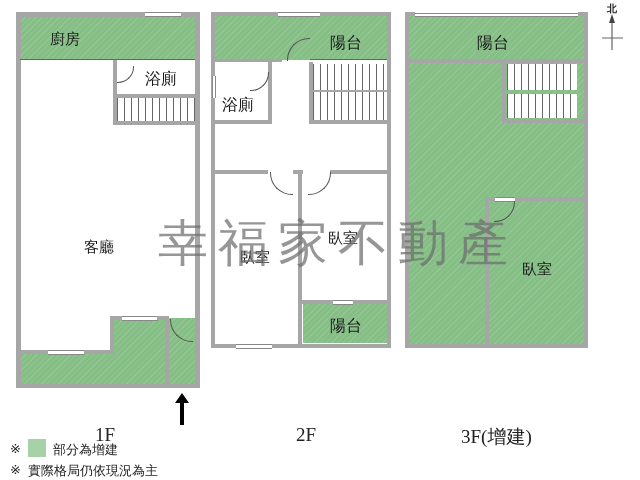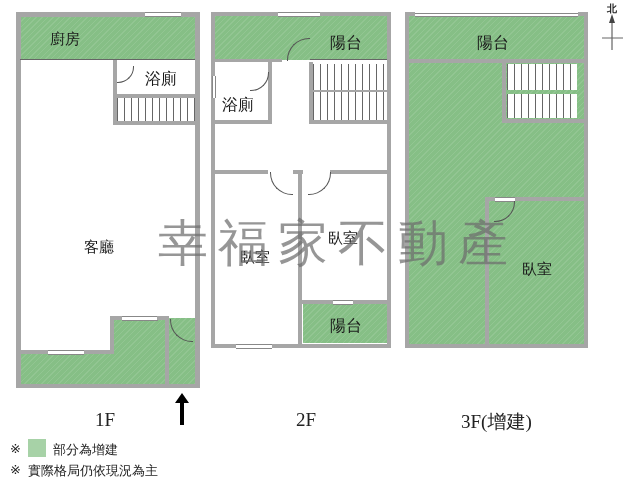--- a/index.html
+++ b/index.html
@@ -2,21 +2,21 @@
 <html><head>
 <meta charset="utf-8">
 <style>
   html, body { margin:0; padding:0; background:#ffffff; }
   body { width:640px; height:480px; position:relative; overflow:hidden; font-family:"DejaVu Sans", sans-serif; }
   .abs { position:absolute; }
   .wall { position:absolute; background:#a6a6a6; }
   .green { position:absolute; background:#86bf86;
     background-image: repeating-linear-gradient(135deg, rgba(255,255,255,0.10) 0 1px, rgba(0,0,0,0) 1px 4px); }
   .room-label { position:absolute; font-size:15px; color:#1a1a1a; white-space:nowrap; }
-  .floor-label { position:absolute; font-family:"Liberation Serif", serif; font-size:19px; color:#222; white-space:nowrap; }
+  .floor-label { position:absolute; font-family:"Liberation Serif", serif; font-size:19px; color:#222; white-space:nowrap;margin-top:15px; }
   .window { position:absolute; background:#fff; border-top:1px solid #888; border-bottom:1px solid #888; }
   .stairs { position:absolute; background:#fff;
     background-image: repeating-linear-gradient(90deg, #666 0 1px, transparent 1px 7px); }
   .watermark { position:absolute; font-family:"DejaVu Sans", sans-serif; font-weight:normal; font-size:50px;
     color:rgba(110,110,110,0.72); letter-spacing:10px; white-space:nowrap; }
   .door-arc { position:absolute; border:1px solid #555; }
   .legend { position:absolute; font-size:13px; color:#222; white-space:nowrap; }
 </style>
 </head>
 <body>

